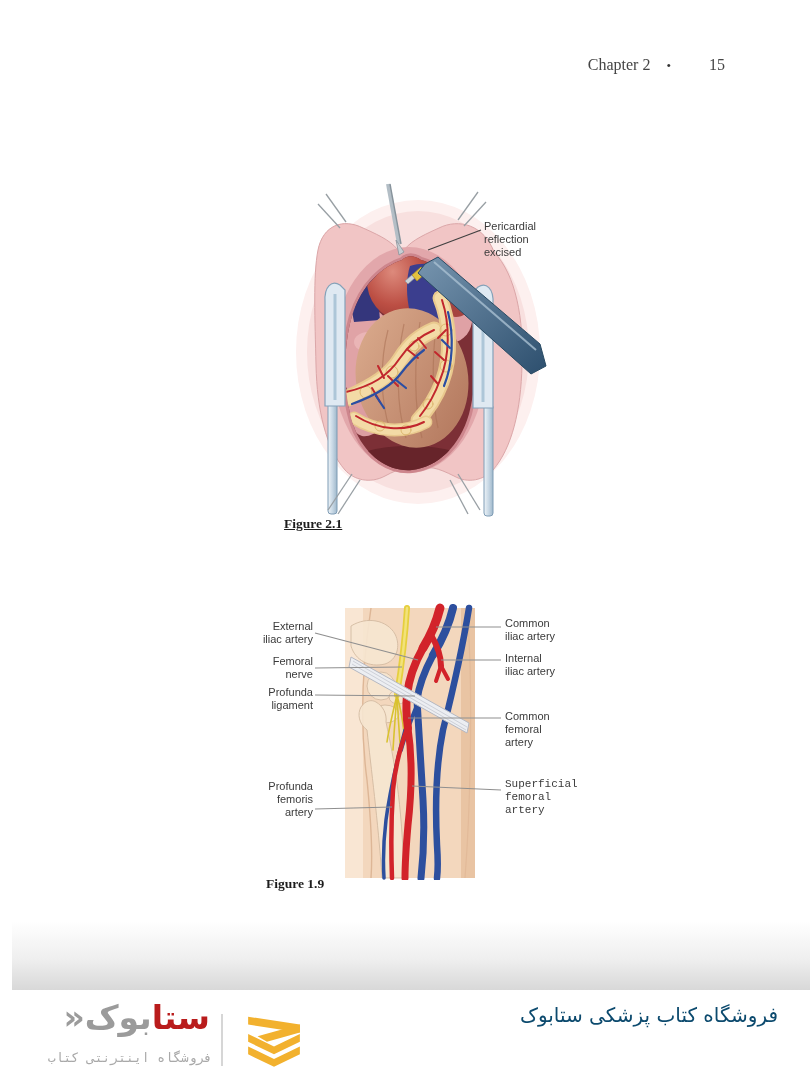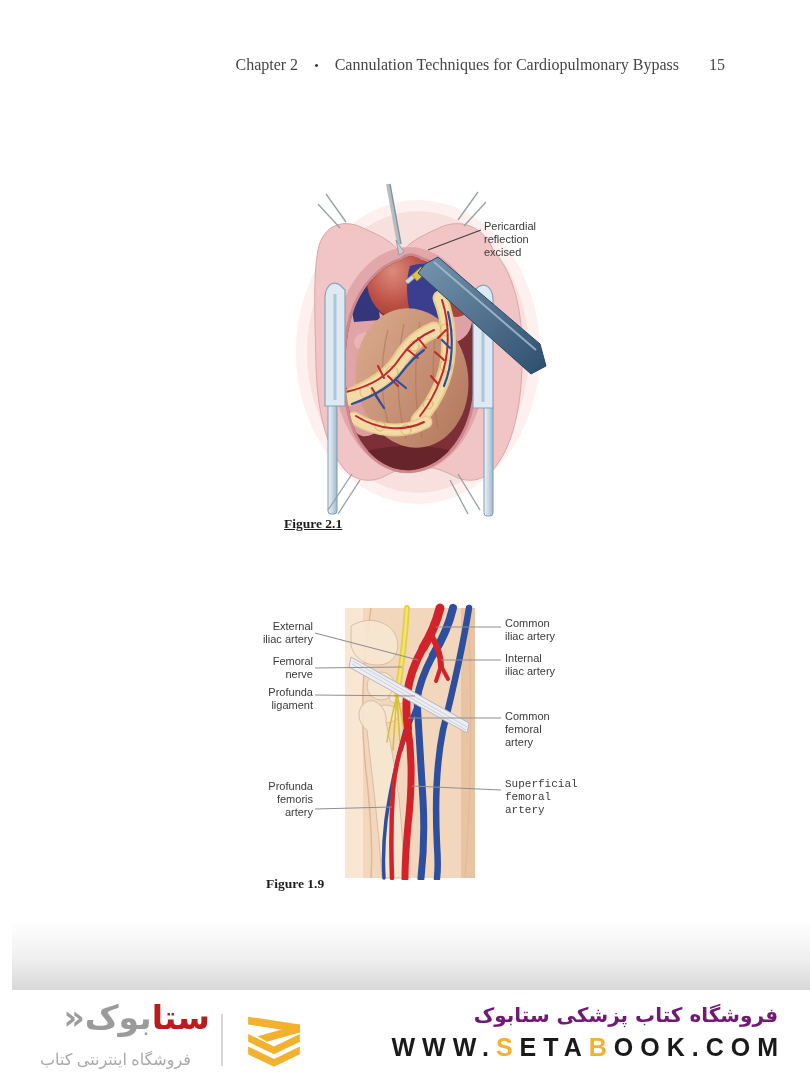--- a/index.html
+++ b/index.html
@@ -36,45 +36,44 @@
   
   .footer{position:absolute;left:0;top:990px;width:810px;height:90px;background:#ffffff;}
   .logo-wordmark{
     position:absolute;left:57px;top:8px;width:153px;text-align:right;
     direction:rtl;font-family:"DejaVu Sans",sans-serif;
     font-size:33px;font-weight:bold;line-height:40px;white-space:nowrap;
   }
   .wm-gold{color:#b91c1c;}
   .wm-gray{color:#9B9B9B;}
   .logo-tagline{
-    position:absolute;left:40px;top:60px;width:180px;text-align:left;
-    direction:rtl;font-family:Liberation Sans, sans-serif;
-    font-size:16px;color:#a9a9a9;
+    position:absolute;left:40px;top:60px;width:180px;text-align:center;
+    direction:rtl;font-family:Liberation Mono, monospace;
+    font-size:13px;color:#a9a9a9;
   }
   .logo-sep{position:absolute;left:221px;top:24px;width:2px;height:52px;background:#d6d6d6;}
   .logo-mark{position:absolute;left:235px;top:22px;}
   .footer-right{position:absolute;right:32px;top:12px;text-align:right;}
   .store-line{
     direction:rtl;font-family:"DejaVu Sans",sans-serif;
-    font-size:20px;font-weight:bold;color:#701a75;line-height:26px;
+    font-size:20px;font-weight:normal;color:#0c4a6e;line-height:26px;
   }
   .site-line{
     margin-top:5px;font-family:"Liberation Sans",sans-serif;
     font-size:25px;font-weight:bold;color:#1a1a1a;
     letter-spacing:7px;margin-right:-7px;white-space:nowrap;
   }
   .seg-g{color:#F2B12E;}
 </style>
 </head>
 <body>
 
 <div class="running-head">
   <span>Chapter 2</span>
   <span class="bullet">•</span>
-  <span>Cannulation Techniques for Cardiopulmonary Bypass</span>
   <span class="pageno">15</span>
 </div>
 
 <div class="fig1">
   <svg width="262" height="338" viewBox="0 0 262 338">
     <defs>
       <radialGradient id="gA" cx="40%" cy="35%" r="80%">
         <stop offset="0" stop-color="#dd8a7c"></stop>
           <stop offset="0.55" stop-color="#bc4f44"></stop>
           <stop offset="1" stop-color="#93332e"></stop>
@@ -348,15 +347,14 @@
   <svg class="logo-mark" width="78" height="58" viewBox="0 0 78 74">
     <g fill="#F2B12E">
       <path d="M6 6 L72 16 L72 26 L6 16 Z"></path>
       <path d="M72 16 L72 26 L30 38 L18 31 Z"></path>
       <path d="M6 28 L39 44 L72 28 L72 38 L39 54 L6 38 Z"></path>
       <path d="M6 44 L39 60 L72 44 L72 54 L39 70 L6 54 Z"></path>
     </g>
   </svg>
   <div class="footer-right">
     <div class="store-line">فروشگاه کتاب پزشکی ستابوک</div>
-    <div class="site-line"><span>WWW.</span><span class="seg-g">S</span><span>ETA</span><span class="seg-g">B</span><span>OOK.COM</span></div>
   </div>
 </div>
 
 </body></html>

